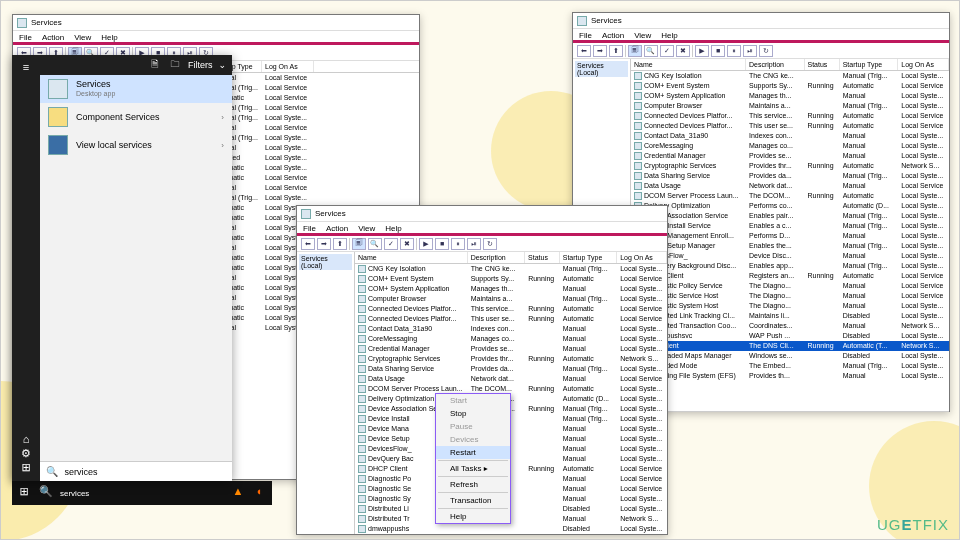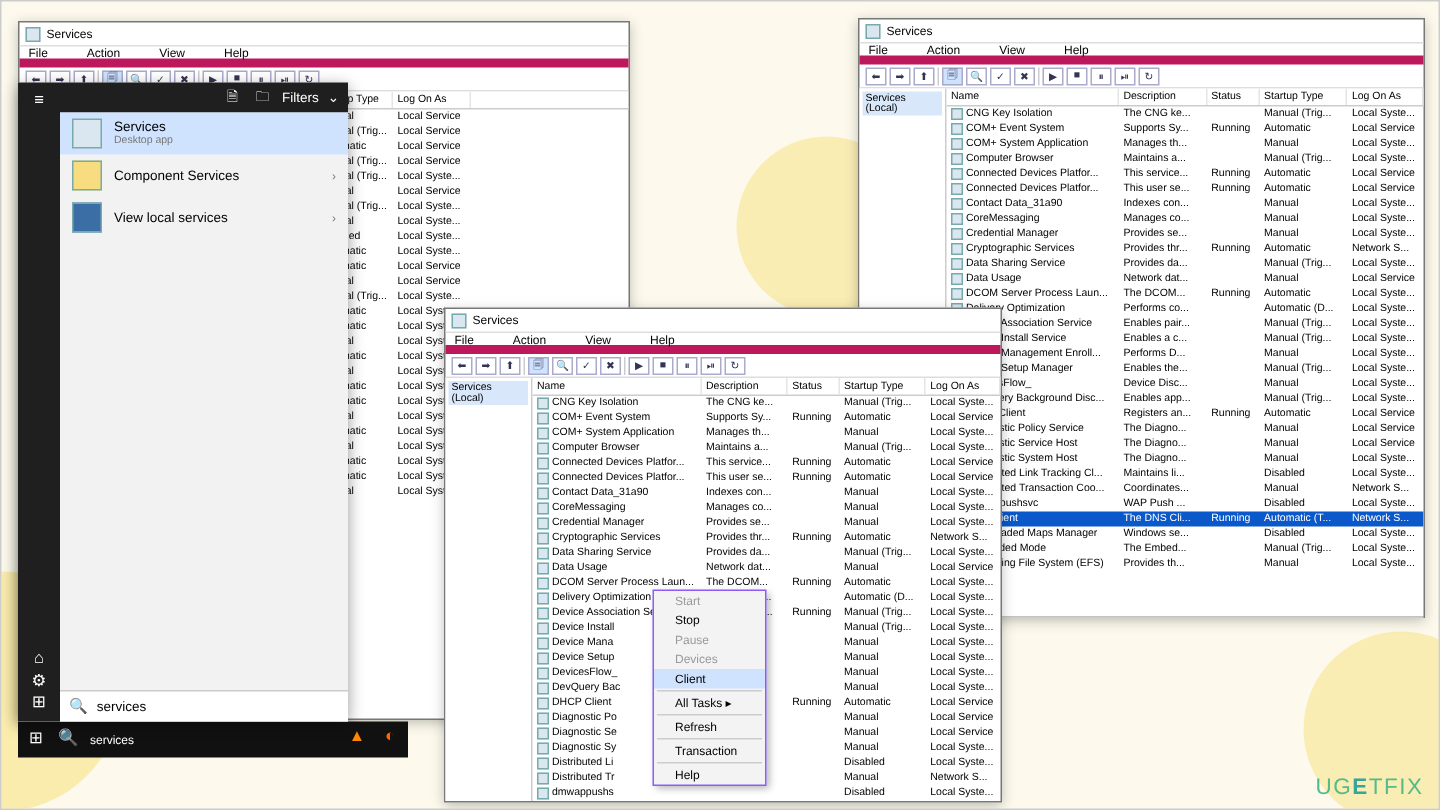--- a/index.html
+++ b/index.html
@@ -4,21 +4,21 @@
 <style>
 *{box-sizing:border-box;margin:0;padding:0;font-family:"Segoe UI",Tahoma,sans-serif}
 body{width:960px;height:540px;background:#fdfaed;position:relative;overflow:hidden;border:1px solid #ccc}
 .bgdeco{position:absolute;border-radius:50%}
 .bgdeco.a{width:160px;height:160px;left:-80px;top:380px;background:rgba(247,222,110,.5)}
 .bgdeco.b{width:120px;height:120px;left:490px;top:90px;background:rgba(247,222,110,.45)}
 .bgdeco.c{width:130px;height:130px;right:-40px;top:420px;background:rgba(247,222,110,.45)}
 .win{position:absolute;background:#fff;border:1px solid #777;box-shadow:0 2px 8px rgba(0,0,0,.25);font-size:8px;color:#000}
 .titlebar{height:16px;display:flex;align-items:center;padding:0 4px;border-bottom:1px solid #ddd}
 .titlebar .icon{width:10px;height:10px;background:#dbe7f0;border:1px solid #7aa;margin-right:4px}
-.menubar{height:14px;display:flex;gap:26px;padding:0 6px;align-items:flex-start;border-bottom:6px solid #be185d}
+.menubar{height:14px;display:flex;gap:10px;padding:0 6px;align-items:flex-end;border-bottom:3px solid #be185d}
 .toolbar{height:16px;display:flex;gap:2px;padding:0 4px;align-items:center;border-bottom:1px solid #ddd}
 .tbtn{width:14px;height:12px;border:1px solid #aac;display:flex;align-items:center;justify-content:center;font-size:7px;color:#335}
 .tbtn.hl{background:#cfe3ff}
 .pane{display:flex;height:calc(100% - 46px)}
 .sidepane{width:58px;background:#fff;border-right:1px solid #ccc;padding:2px}
 .sidepane .lbl{background:#d9e7fa;padding:1px 2px;font-size:7px;margin-bottom:2px}
 .tablewrap{flex:1;overflow:hidden}
 .thead{display:flex;border-bottom:1px solid #ccc;background:#fff;font-size:7px}
 .thead>div{padding:2px 3px;border-right:1px solid #e5e5e5}
 .tbody{display:flex;flex-direction:column}
@@ -1041,21 +1041,21 @@
         </div>
     </div>
   </div>
 </div>
 
 <div class="cm" style="left:434px;top:392px">
     <div class="mi dis">Start</div>
     <div class="mi">Stop</div>
     <div class="mi dis">Pause</div>
     <div class="mi dis">Devices</div>
-    <div class="mi hl">Client</div>
+    <div class="mi hl">Restart</div>
     <div class="sep"></div>
     <div class="mi">All Tasks   ▸</div>
     <div class="sep"></div>
     <div class="mi">Refresh</div>
     <div class="sep"></div>
     <div class="mi">Transaction</div>
     <div class="sep"></div>
     <div class="mi">Help</div>
   </div>
 

